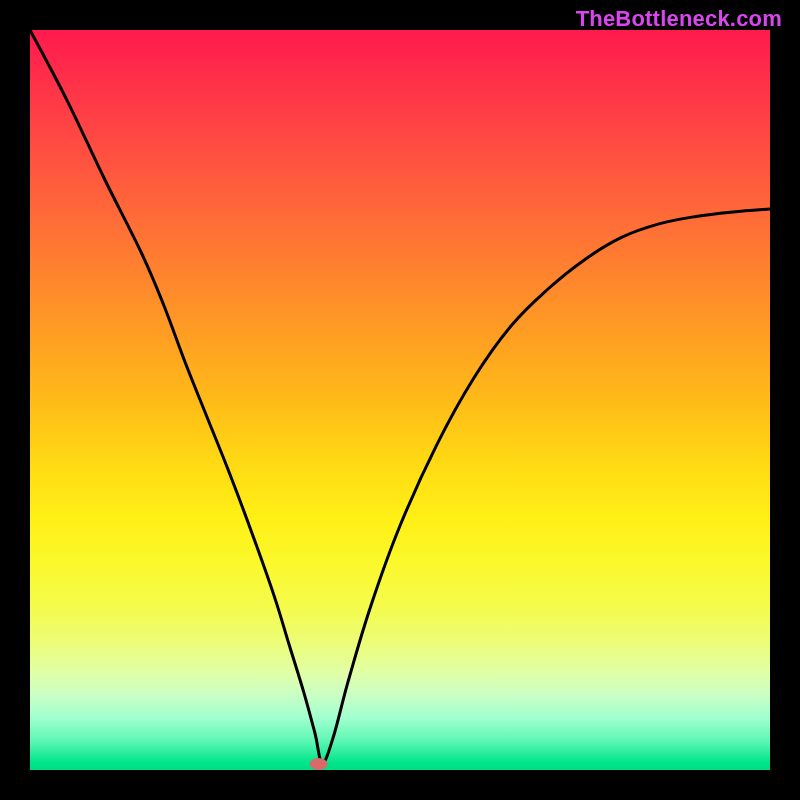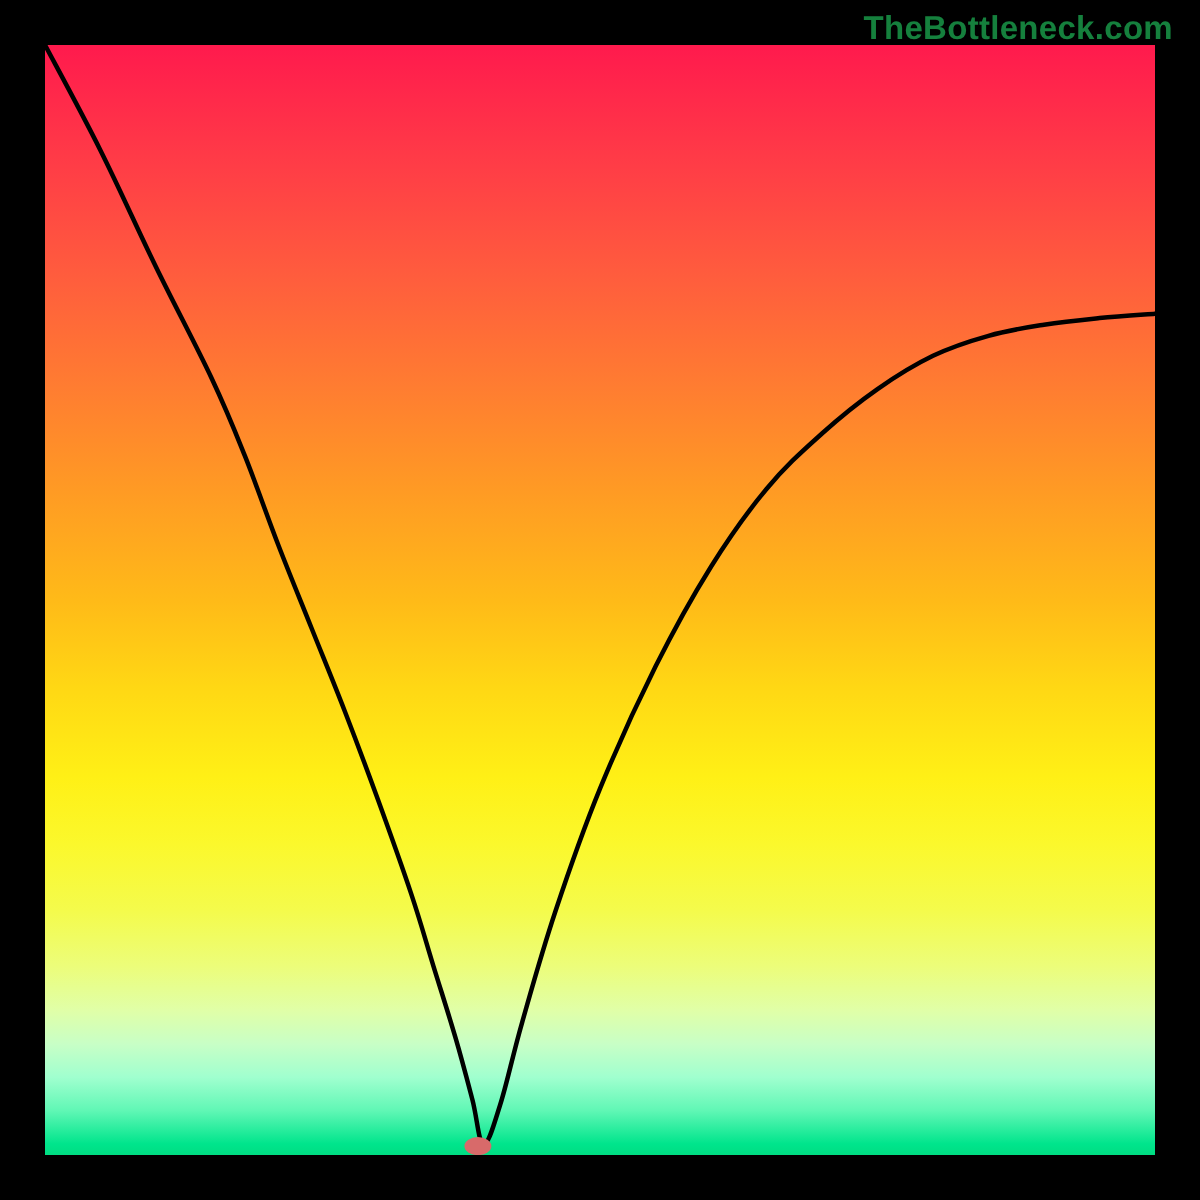--- a/index.html
+++ b/index.html
@@ -51,21 +51,21 @@
     width: 740px;
     height: 740px;
   }
   .watermark {
     position: absolute;
     top: 6px;
     right: 18px;
     font-family: Arial, Helvetica, sans-serif;
     font-size: 22px;
     font-weight: 600;
-    color: #15803d;
+    color: #d946ef;
     letter-spacing: 0.2px;
     user-select: none;
   }
   .dot {
     fill: #d86a6a;
   }
 </style>
 </head>
 <body>
 

